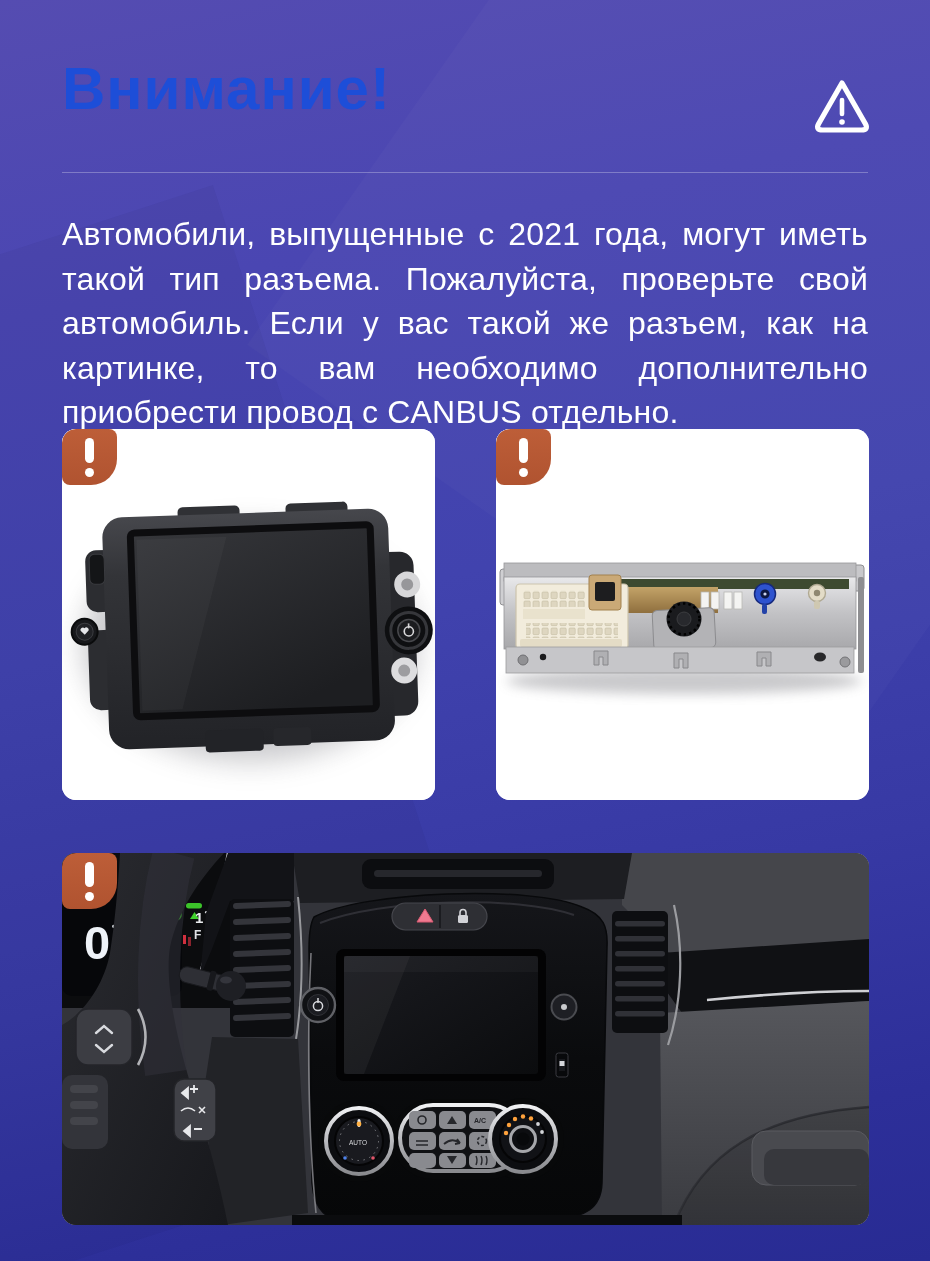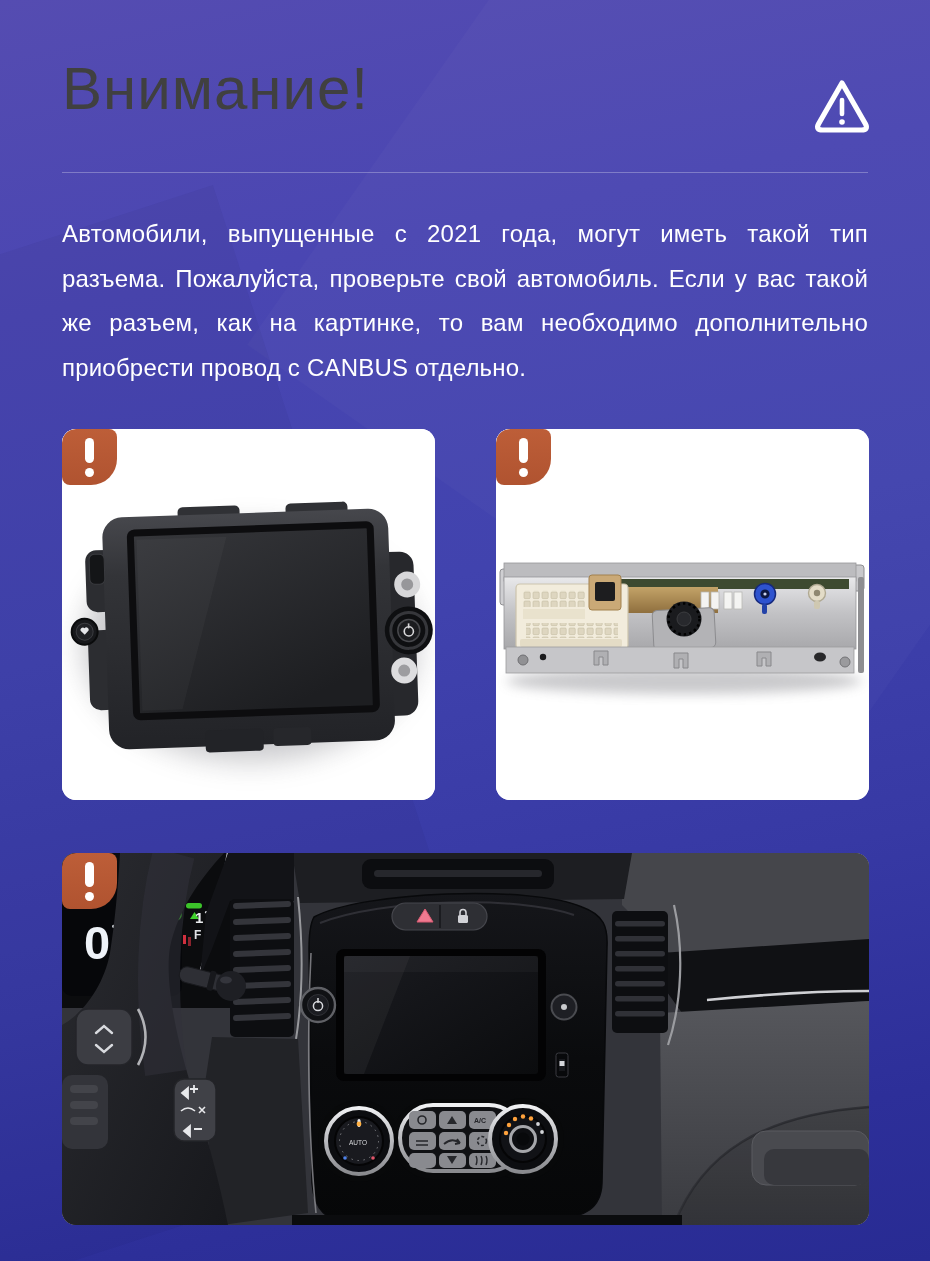--- a/index.html
+++ b/index.html
@@ -6,27 +6,27 @@
   body{
     width:930px;height:1261px;position:relative;overflow:hidden;
     background:linear-gradient(168deg,#554cb1 0%,#4a46b2 22%,#4143ae 46%,#3739a4 70%,#2d2f99 88%,#282b93 100%);
     font-family:"Liberation Sans",sans-serif;
   }
   .bg-shape{position:absolute;pointer-events:none;}
   .bg-shape.s1{top:-140px;left:400px;width:720px;height:760px;background:rgba(255,255,255,0.025);transform:rotate(35deg);}
   .bg-shape.s2{top:260px;left:-260px;width:640px;height:980px;background:rgba(10,10,60,0.05);transform:rotate(-18deg);}
   .page-title{
     position:absolute;left:62px;top:56px;margin:0;
-    color:#404040;font-size:60px;font-weight:400;letter-spacing:1px;line-height:1.1;
+    color:#1d4ed8;font-size:60px;font-weight:700;letter-spacing:1px;line-height:1.1;
   }
   .warn-icon{position:absolute;top:76px;right:58px;width:60px;height:62px;}
   .divider{position:absolute;left:62px;right:62px;top:172px;height:1px;background:rgba(255,255,255,0.28);}
   .intro-text{
     position:absolute;left:62px;right:62px;top:212px;margin:0;
-    color:#ffffff;font-size:24px;line-height:44.5px;text-align:justify;letter-spacing:0.2px;font-weight:400;
+    color:#ffffff;font-size:32px;line-height:44.5px;text-align:justify;letter-spacing:0.2px;font-weight:400;
   }
   .cards-row{position:absolute;left:62px;top:429px;display:flex;gap:61px;}
   .photo-card{width:373px;height:371px;background:#ffffff;border-radius:14px;position:relative;overflow:hidden;}
   .photo-card.wide{position:absolute;left:62px;top:853px;width:807px;height:372px;}
   .photo-card svg{display:block;width:100%;height:100%;}
   .warn-badge{
     position:absolute;top:0;left:0;width:55px;height:56px;z-index:5;
     background:linear-gradient(180deg,#bd5e38 0%,#b05330 100%);
     border-radius:14px 8px 26px 8px;
     display:flex;flex-direction:column;align-items:center;justify-content:center;gap:5px;

